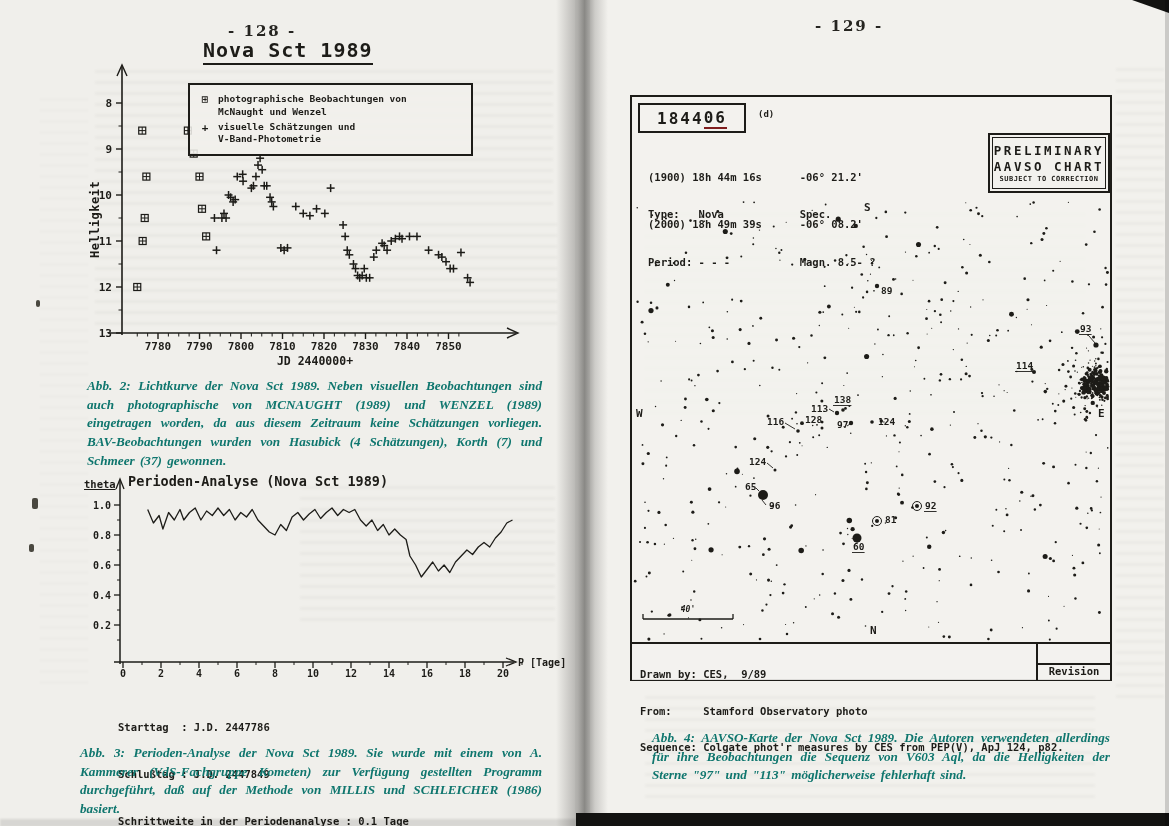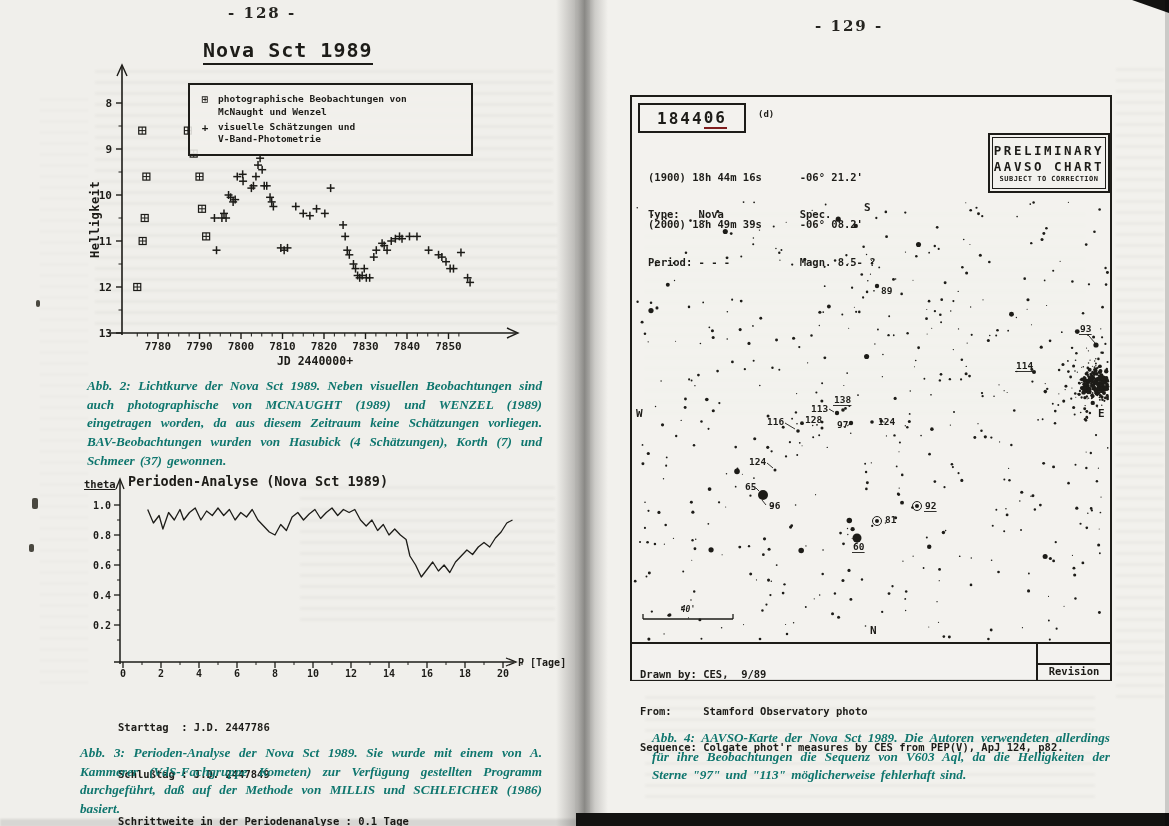--- a/index.html
+++ b/index.html
@@ -75,21 +75,21 @@
   <div class="page" id="page-right"></div>
 
   <div class="ghost" style="left:95px;top:62px;width:458px;height:150px;opacity:.55"></div>
   <div class="ghost" style="left:95px;top:215px;width:462px;height:115px;opacity:.6"></div>
   <div class="ghost" style="left:300px;top:478px;width:255px;height:145px;opacity:.55"></div>
   <div class="ghost" style="left:40px;top:90px;width:48px;height:600px;opacity:.3"></div>
   <div class="ghost" style="left:645px;top:205px;width:440px;height:210px;opacity:.3"></div>
   <div class="ghost" style="left:645px;top:688px;width:450px;height:110px;opacity:.5"></div>
   <div class="ghost" style="left:1116px;top:60px;width:48px;height:640px;opacity:.55"></div>
 
-  <div class="pagenum" style="left:228px;top:4px;">- 128 -</div>
+  <div class="pagenum" style="left:228px;top:22px;">- 128 -</div>
   <div class="pagenum" style="left:815px;top:17px;">- 129 -</div>
 
   <div class="lc-title">Nova Sct 1989</div>
 
   <div class="lc-legend">
     <div class="row">
       <span class="mk">⊞</span>
       <span class="lbl">photographische Beobachtungen von
 McNaught und Wenzel</span>
     </div>

